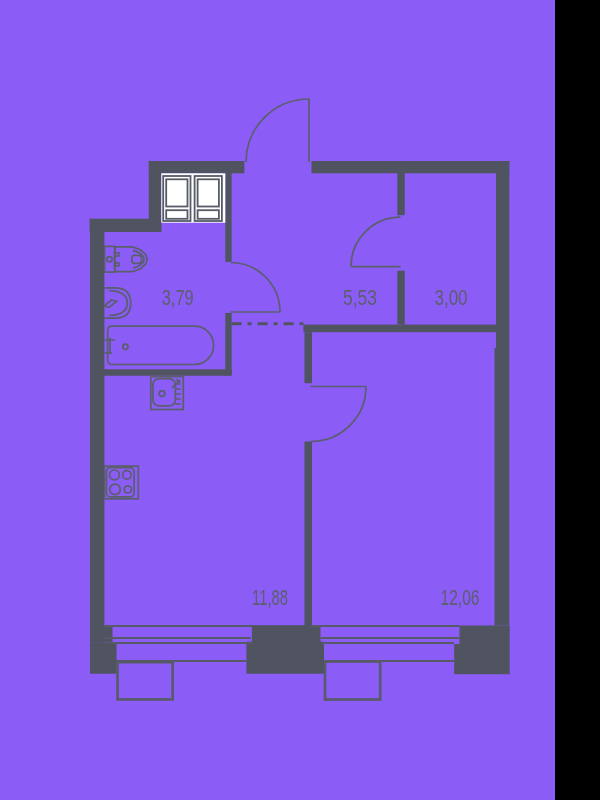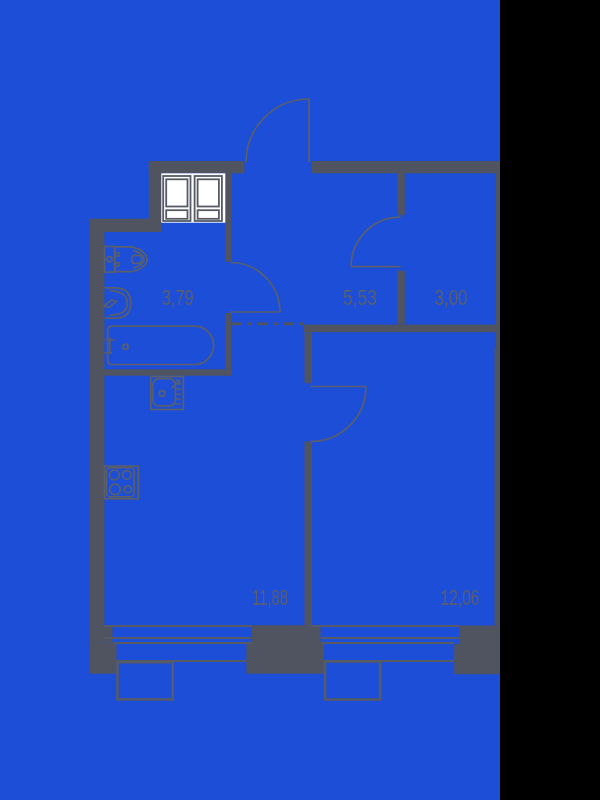--- a/index.html
+++ b/index.html
@@ -1,16 +1,16 @@
 <!DOCTYPE html>
 <html><head>
 <meta charset="utf-8">
 <style>
   html,body{margin:0;padding:0;background:#000;}
-  .stage{position:relative;width:500px;height:800px;background:#1d4ed8;overflow:hidden;}
+  .stage{position:relative;width:555px;height:800px;background:#8b5cf6;overflow:hidden;}
   svg{display:block;filter:blur(0.4px);}
   text{font-family:"Liberation Sans",sans-serif;fill:#5a5f6b;}
 </style>
 </head>
 <body>
 
 <div class="stage">
 <svg width="600" height="800" viewBox="0 0 600 800">
   <g stroke-linecap="butt">
 

